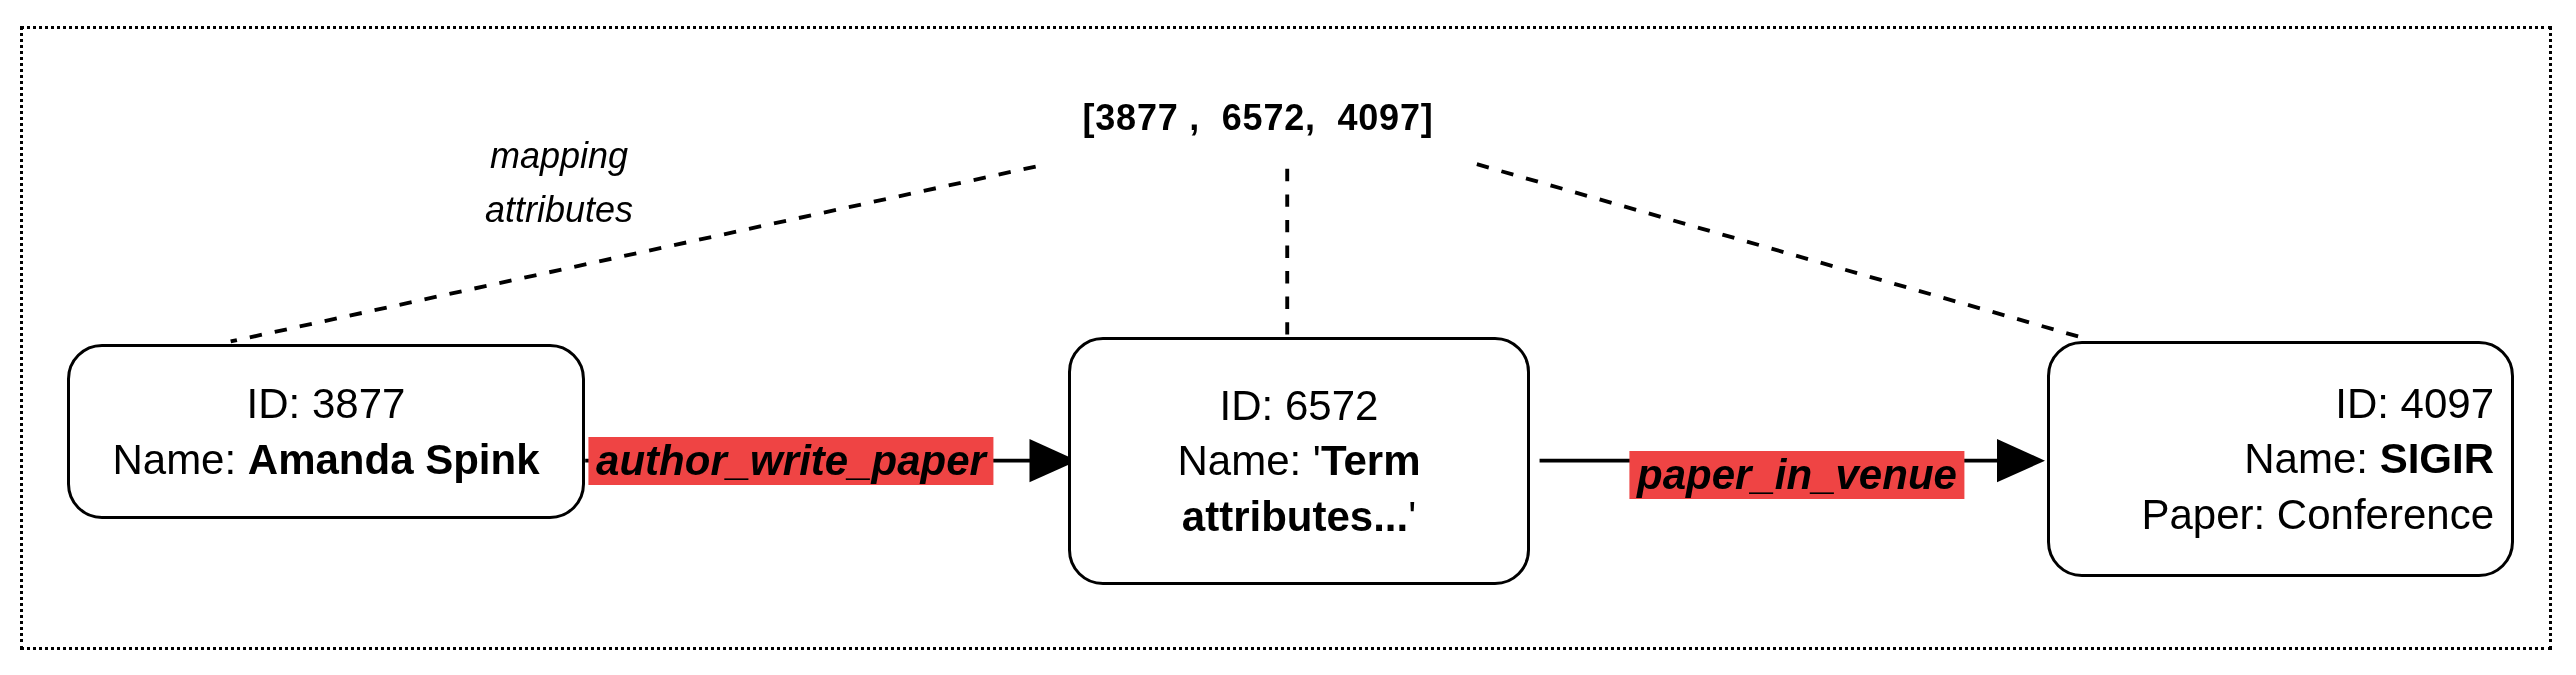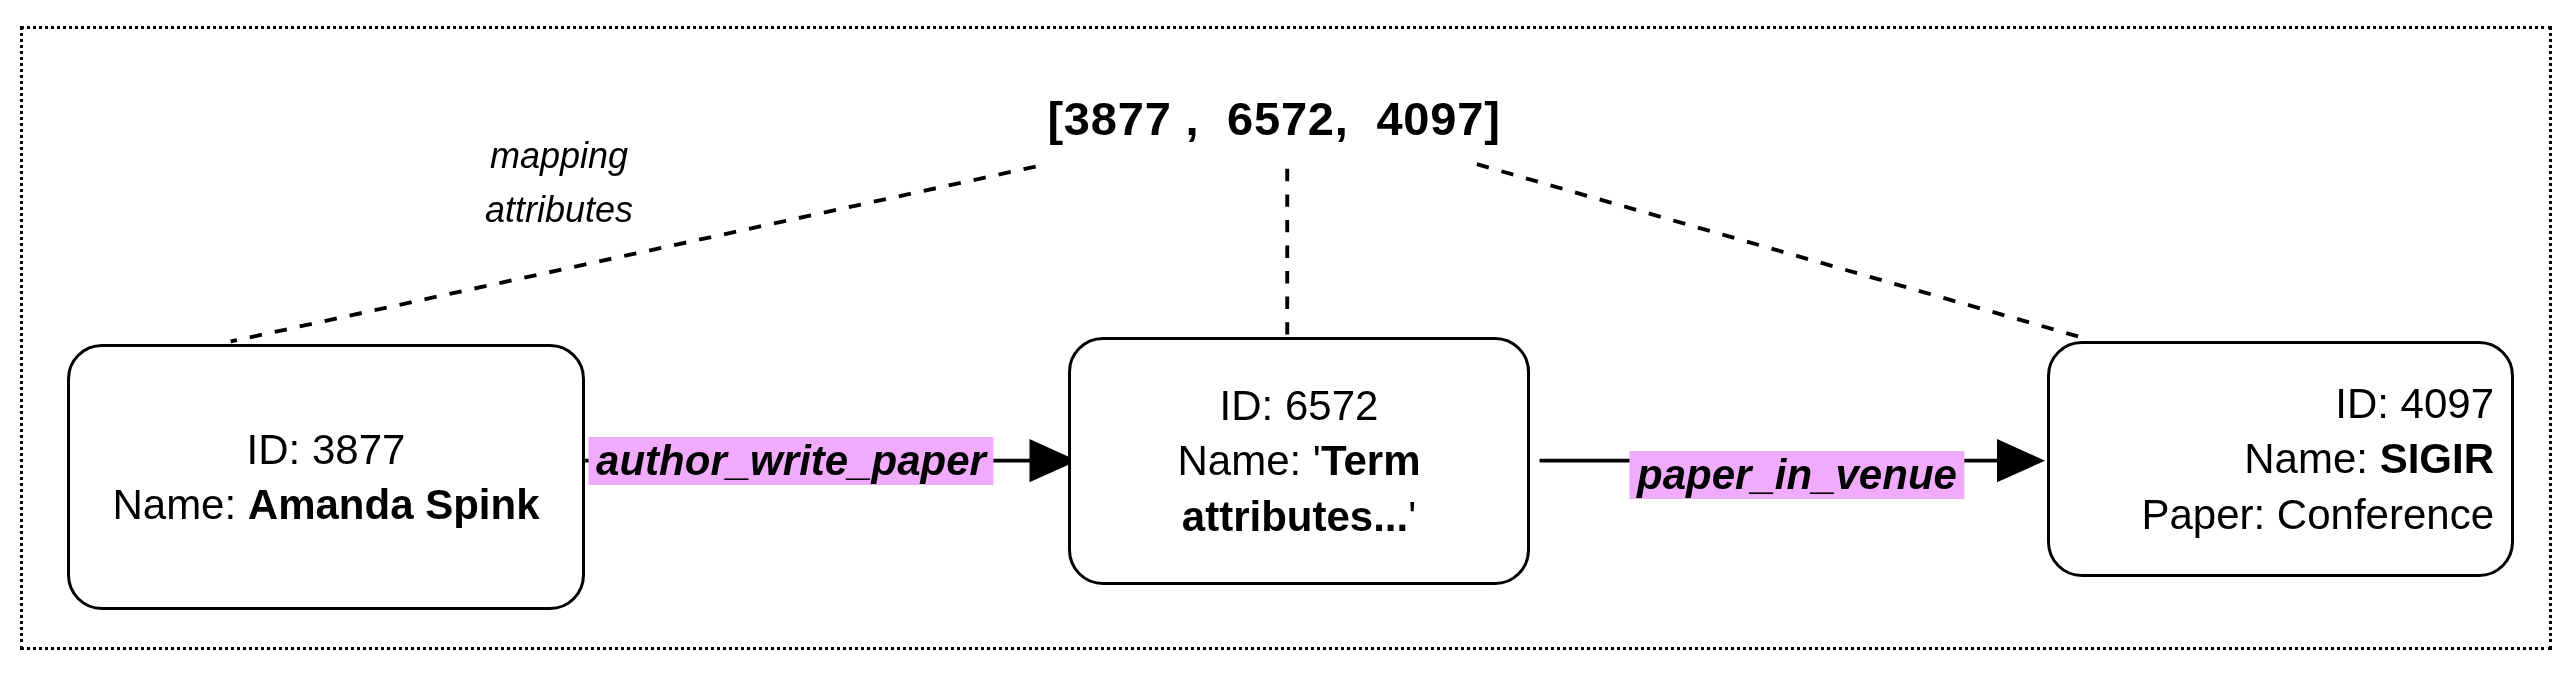--- a/index.html
+++ b/index.html
@@ -10,41 +10,41 @@
   .frame{
     position:absolute;left:20px;top:26px;width:2526px;height:618px;
     border:3.9px dotted #000;background:transparent;
   }
   svg.links{position:absolute;left:0;top:0;width:2576px;height:676px;}
   .dash{stroke:#000;stroke-width:5;stroke-dasharray:16 17;fill:none;}
   .solid{stroke:#000;stroke-width:5;fill:none;}
   .arrowhead{fill:#000;stroke:none;}
   .array-label{
     position:absolute;left:1258px;top:118px;transform:translate(-50%,-50%);
-    font-size:47px;font-weight:bold;white-space:pre;letter-spacing:0.8px;margin-left:16px;
+    font-size:36px;font-weight:bold;white-space:pre;letter-spacing:0.8px;
   }
   .mapping-label{
     position:absolute;left:559px;top:183px;transform:translate(-50%,-50%);
     font-style:italic;font-size:36px;line-height:1.5;text-align:center;
     white-space:pre-line;
   }
   .node{
     position:absolute;border:3.9px solid #000;border-radius:35px;background:#fff;
     display:flex;flex-direction:column;justify-content:center;align-items:center;
     text-align:center;font-size:42px;line-height:1.32;
     padding:0 17px;box-sizing:border-box;
   }
-  .node-author{left:67px;top:344px;width:518px;height:266px;}
+  .node-author{left:67px;top:344px;width:518px;height:175px;}
   .node-paper{left:1068px;top:337px;width:462px;height:248px;}
   .node-conference{left:2047px;top:341px;width:467px;height:236px;align-items:flex-end;}
   .b{font-weight:bold;}
   .edge-label{
     position:absolute;top:461px;transform:translate(-50%,-50%);
     font-size:42px;font-weight:bold;font-style:italic;
-    background:#f0abfc;padding:0 7.7px;white-space:nowrap;
+    background:#ef4444;padding:0 7.7px;white-space:nowrap;
   }
   .edge-label-1{left:791px;}
   .edge-label-2{left:1797px;margin-top:14px;}
 </style>
 </head>
 <body>
 
 <div class="frame"></div>
 
 <svg class="links" viewBox="0 0 3328 873">

